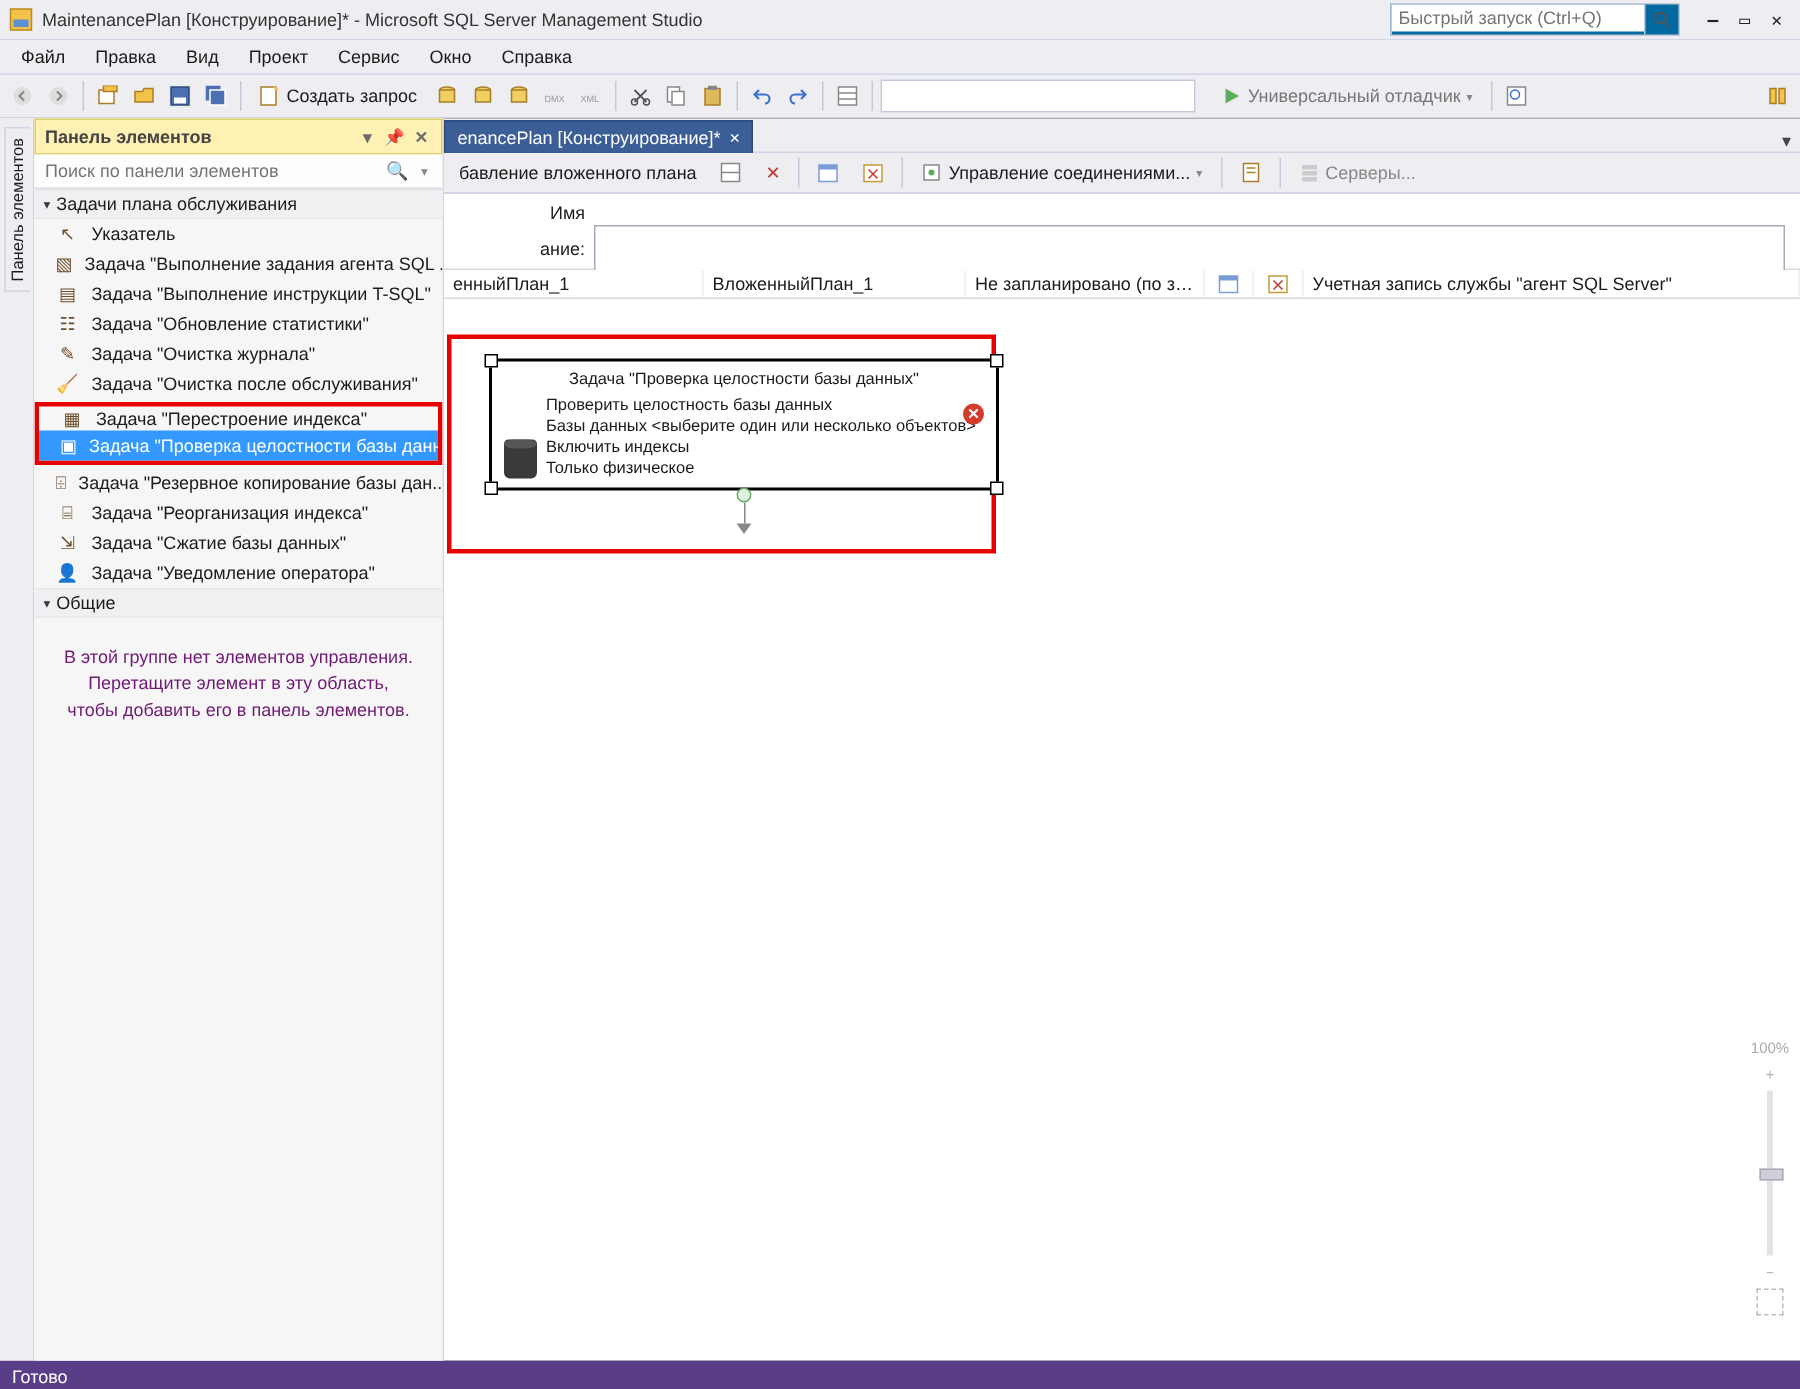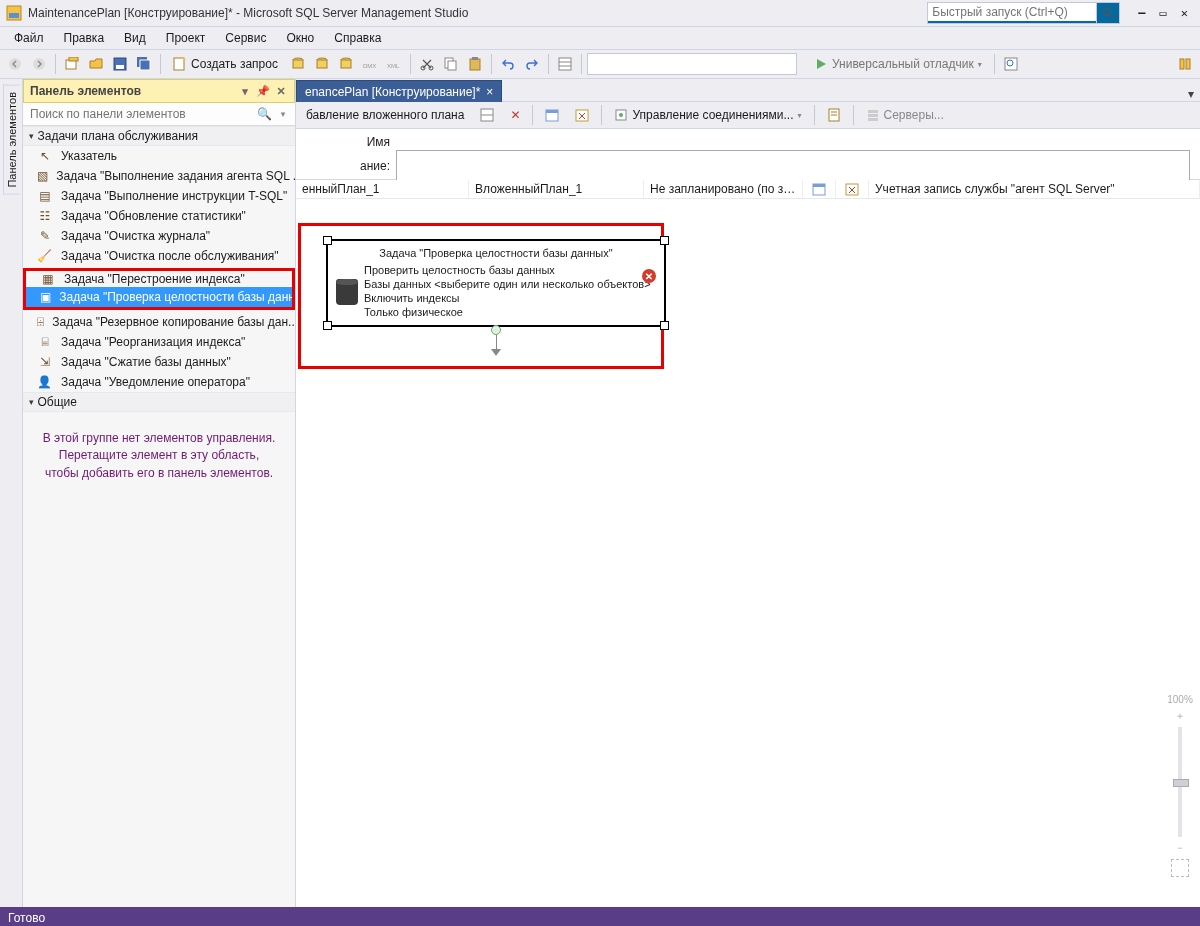--- a/index.html
+++ b/index.html
@@ -62,21 +62,21 @@
 .col4{flex:1}
 .canvas{flex:1;background:#fff;position:relative;overflow:hidden}
 .task-red-box{position:absolute;left:2px;top:24px;width:360px;height:140px;border:3px solid #e60000}
 .task-node{position:absolute;left:30px;top:40px;width:320px;background:#fff;border:2.5px solid #000;border-radius:2px;padding:6px 8px}
 .task-node::before,.task-node::after{content:"";position:absolute;width:7px;height:7px;background:#fff;border:1.5px solid #000}
 .task-node::before{left:-5px;top:-5px}
 .task-node::after{right:-5px;bottom:-5px}
 .task-node .handle-tr{position:absolute;right:-5px;top:-5px;width:7px;height:7px;background:#fff;border:1.5px solid #000}
 .task-node .handle-bl{position:absolute;left:-5px;bottom:-5px;width:7px;height:7px;background:#fff;border:1.5px solid #000}
 .task-title{text-align:center;font-size:11px;margin-bottom:4px}
-.task-body{display:flex;gap:6px;align-items:center}
+.task-body{display:flex;gap:6px;align-items:flex-end}
 .task-body .db-ico{width:22px;height:26px;background:#3a3a3a;border-radius:3px 3px 4px 4px;position:relative;margin-top:2px}
 .task-body .db-ico::before{content:"";position:absolute;left:0;right:0;top:0;height:6px;border-radius:10px/4px;background:#555}
 .task-lines{font-size:11px;line-height:14px}
 .task-lines .hint{color:#1b1b1b}
 .task-err{position:absolute;right:8px;top:28px;width:14px;height:14px;border-radius:50%;background:#d43b2a;color:#fff;display:flex;align-items:center;justify-content:center;font-size:10px;font-weight:bold}
 .flow-arrow{position:absolute;left:50%;top:100%;transform:translateX(-50%);display:flex;flex-direction:column;align-items:center}
 .flow-arrow .dot{width:8px;height:8px;border:1.5px solid #6aa96a;background:#dff2df;border-radius:50%}
 .flow-arrow .stem{width:0;height:14px;border-left:1.5px solid #888}
 .flow-arrow .head{width:0;height:0;border-left:5px solid transparent;border-right:5px solid transparent;border-top:7px solid #888}
 .zoom-ctrl{position:absolute;right:8px;bottom:30px;width:24px;display:flex;flex-direction:column;align-items:center;gap:4px;color:#aaa;font-size:10px}

